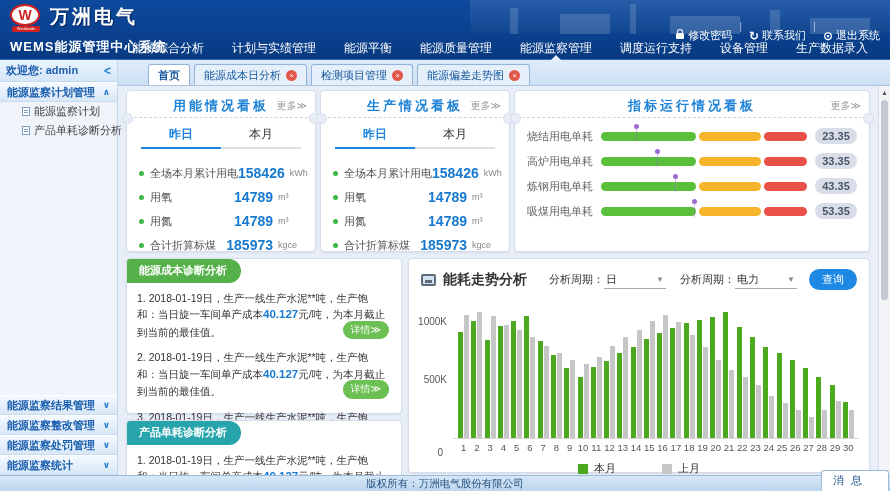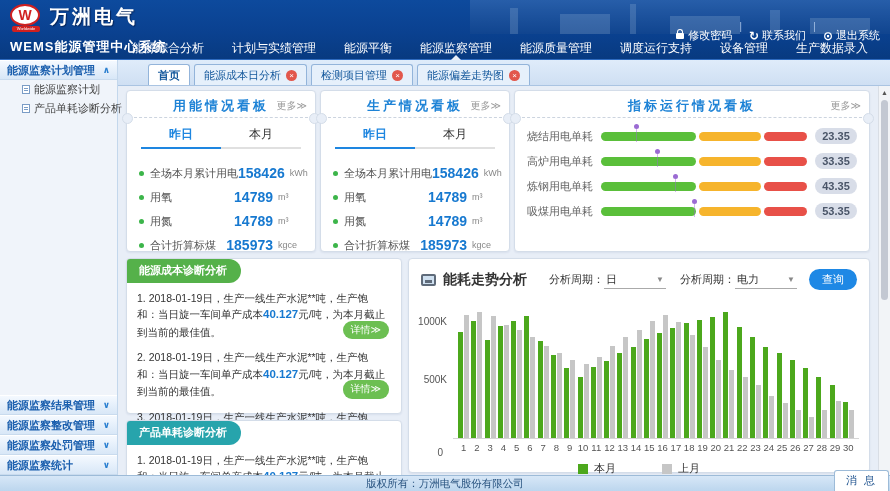--- a/index.html
+++ b/index.html
@@ -116,21 +116,21 @@
   .lg i { width:10px; height:10px; display:inline-block;}
 
   
   #vscroll { position:absolute; right:0; top:86px; bottom:16px; width:12px; background:#f2f4f7; border-left:1px solid #d9dee5; z-index:20;}
   #vscroll .arrow { display:block; text-align:center; font-size:7px; color:#555; padding-top:3px;}
   #vscroll .thumb { position:absolute; left:2px; right:2px; top:14px; height:200px; background:#c3c8d2; border-radius:5px; cursor:pointer;}
 
   
   #footer { position:absolute; left:0; bottom:0; width:890px; height:16px; background:linear-gradient(180deg,#d7e7f7,#bcd6ee); border-top:1px solid #9dbbd8; z-index:50; display:flex; align-items:center; justify-content:center;}
   #footer .copy { font-size:10.5px; color:#26517e;}
-  #msg-tab { position:absolute; right:1px; bottom:0; background:#fff; border:1px solid #9dbbd8; border-bottom:none; border-radius:3px 3px 0 0; font-size:11px; color:#1a4f8c; padding:2px 11px 3px 11px; z-index:60; cursor:pointer; letter-spacing:2px;}
+  #msg-tab { position:absolute; right:1px; bottom:0; background:#fff; border:1px solid #9dbbd8; border-bottom:none; border-radius:3px 3px 0 0; font-size:11px; color:#1a4f8c; padding:2px 24px 3px 11px; z-index:60; cursor:pointer; letter-spacing:2px;}
 </style>
 </head>
 <body>
 
 <div id="app">
 
   <header id="banner">
     <div id="plant-photo">
       <div class="sky"></div>
       <div class="tw" style="left:40px;top:8px;width:8px;height:26px;"></div>
@@ -161,30 +161,34 @@
         <span class="sep">|</span>
         <a class="tlink">
           <span class="ic-power"></span>
           <span>退出系统</span>
         </a>
       </div>
     <nav id="main-nav">
         <div class="nav-item">能源综合分析</div>
         <div class="nav-item">计划与实绩管理</div>
         <div class="nav-item">能源平衡</div>
+        <div class="nav-item">能源质量管理</div>
         <div class="nav-item active">能源监察管理</div>
-        <div class="nav-item">能源质量管理</div>
         <div class="nav-item">调度运行支持</div>
         <div class="nav-item">设备管理</div>
         <div class="nav-item">生产数据录入</div>
         <div class="nav-item">系统管理</div>
       </nav>
   </header>
 
   <aside id="sidebar">
+    <div id="welcome">
+      <span class="wtext">欢迎您: admin</span>
+      <span class="collapse">&lt;</span>
+    </div>
     <div id="sb-top">
         <div class="sb-group-h">
           <span class="glabel">能源监察计划管理</span>
           <span class="garrow">∧</span>
         </div>
         <div class="sb-item">
           <span class="doc-ic"></span>
           <span>能源监察计划</span>
         </div>
         <div class="sb-item">

